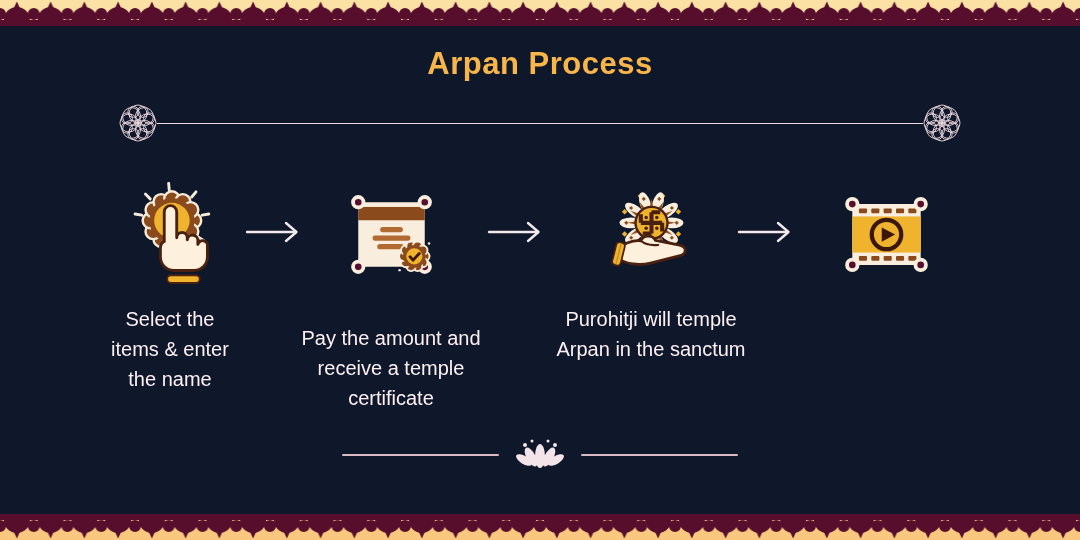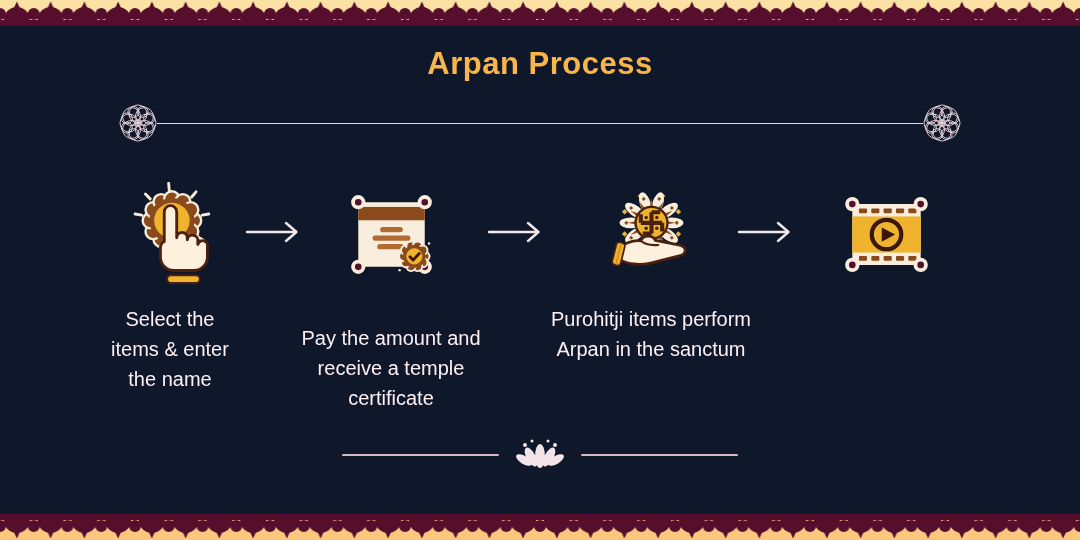--- a/index.html
+++ b/index.html
@@ -241,21 +241,21 @@
             <circle cx="55.5" cy="43.5" r="1.8"></circle>
         </g>
         <path d="M15,65 C20,60 30,55.5 39,56.5 C41.5,50.5 51,50 54,56 L79,61 C86.5,62.8 86.5,70 79.5,71.8 L49,79.5 C37,82.5 24,80.5 15.5,74.5 C12.5,72.2 12.5,67.5 15,65 Z" fill="#fdf0dc" stroke="#4a2110" stroke-width="2.8" stroke-linejoin="round"></path>
         <path d="M39,56.5 C43,60 50,61.5 57,60.8" fill="none" stroke="#4a2110" stroke-width="2.2" stroke-linecap="round"></path>
         <g transform="rotate(14 16 70)">
           <rect x="11.5" y="58" width="9" height="24" rx="3.5" fill="#efb32d" stroke="#4a2110" stroke-width="1.8"></rect>
           <line x1="16" y1="59" x2="16" y2="81" stroke="#c8912a" stroke-width="1.5"></line>
         </g>
       </svg>
     </div>
-    <div class="step-label">Purohitji items perform
+    <div class="step-label">Purohitji will temple
 Arpan in the sanctum</div>
   </div>
 
   <svg class="arrow arrow-3" viewBox="0 0 56 26">
     <g stroke="#f2e9ed" stroke-width="2.4" stroke-linecap="round" stroke-linejoin="round" fill="none">
       <line x1="2" y1="13" x2="49" y2="13"></line>
       <path d="M41,4 L51.5,13 L41,22"></path>
     </g>
   </svg>
 

